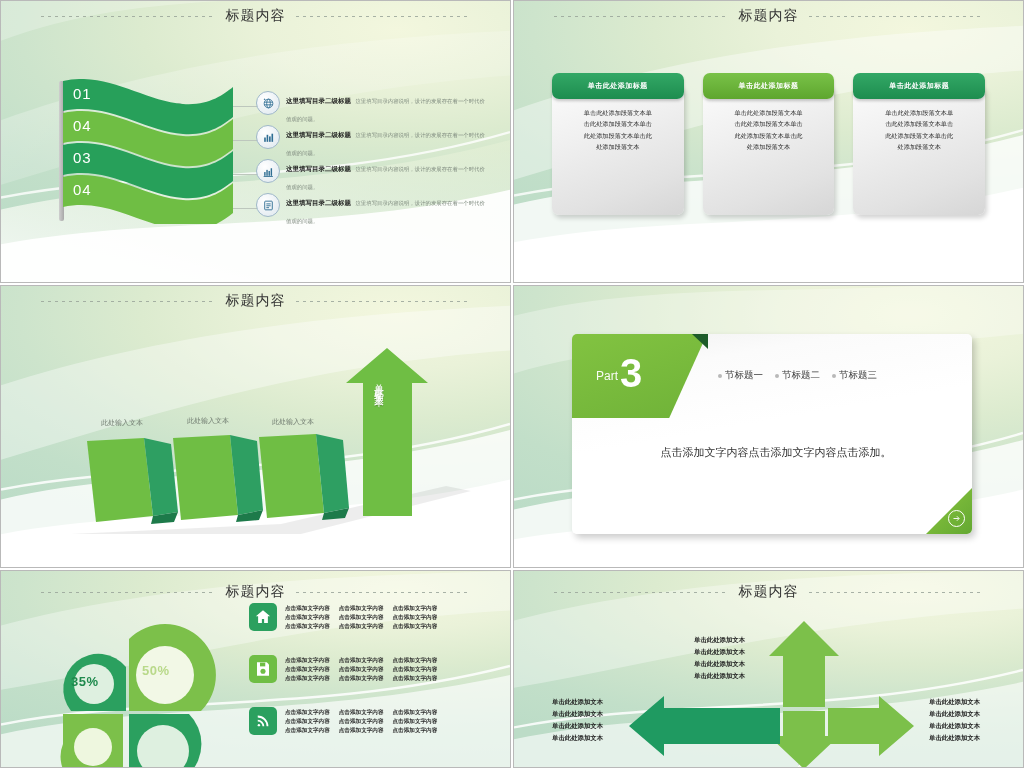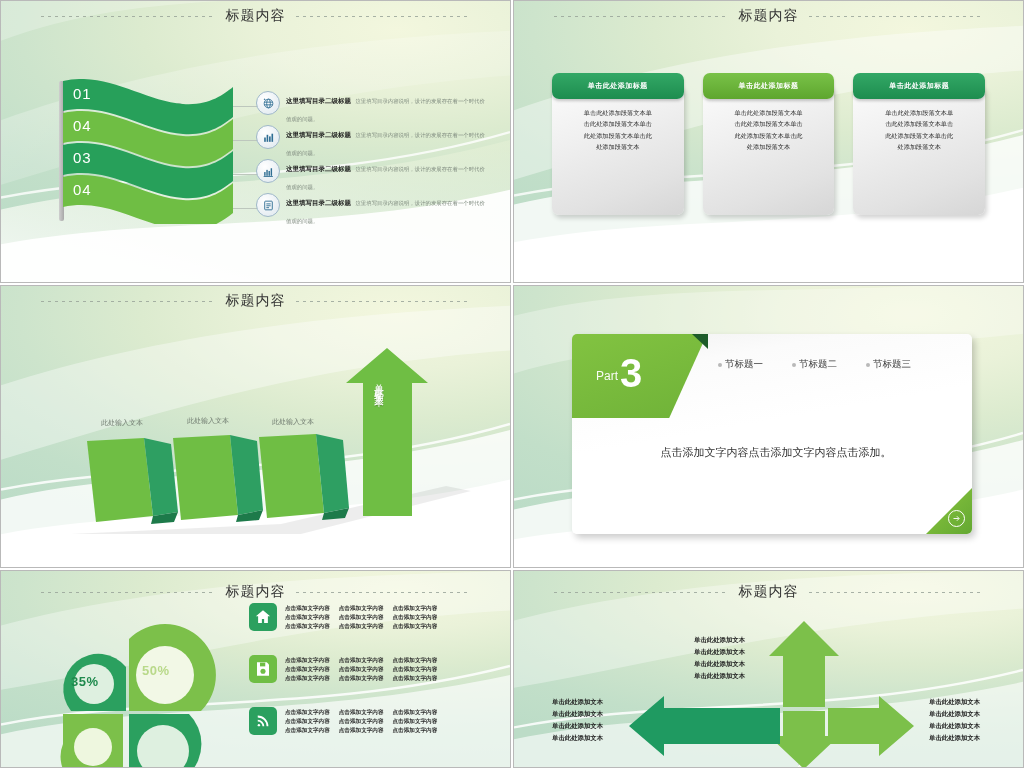--- a/index.html
+++ b/index.html
@@ -110,21 +110,21 @@
     display:flex;align-items:center;z-index:2;
   }
   .part-fold{
     position:absolute;left:120px;top:0;width:16px;height:15px;z-index:3;
     background:#1d5c2a;clip-path:polygon(0 0,100% 0,100% 100%);
   }
   .part-label{color:#fff;font-size:12px;margin-left:24px;opacity:.95;}
   .part-num{color:#fff;font-size:40px;font-weight:bold;line-height:1;margin-left:2px;margin-top:-6px;}
   .part-right{position:absolute;left:146px;top:18px;right:10px;}
   .part-h{font-size:17px;font-weight:bold;color:#1c1c1c;letter-spacing:1px;}
-  .part-subs{margin-top:6px;display:flex;gap:29px;}
+  .part-subs{margin-top:17px;display:flex;gap:12px;}
   .part-sub{font-size:9.5px;color:#3a3a3a;display:flex;align-items:center;gap:3px;}
   .part-sub .bul{width:4px;height:4px;border-radius:50%;background:#b9b9b9;display:inline-block;}
   .part-body{
     position:absolute;left:36px;right:28px;top:108px;
     font-size:11px;line-height:1.85;color:#333;text-align:center;
   }
   .part-corner{
     position:absolute;right:0;bottom:0;width:46px;height:46px;
     background:linear-gradient(135deg,#8cc63f,#63a832);
     clip-path:polygon(100% 0,100% 100%,0 100%);

